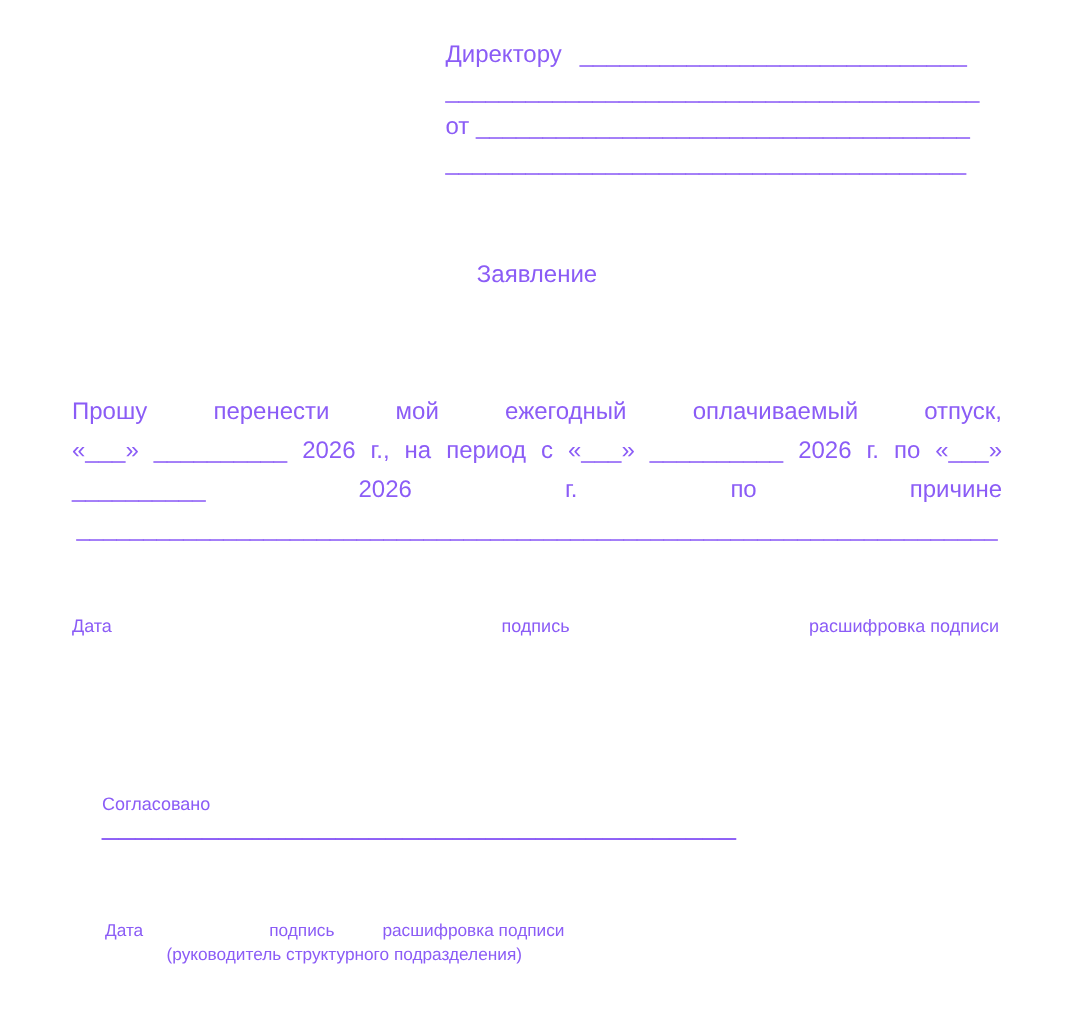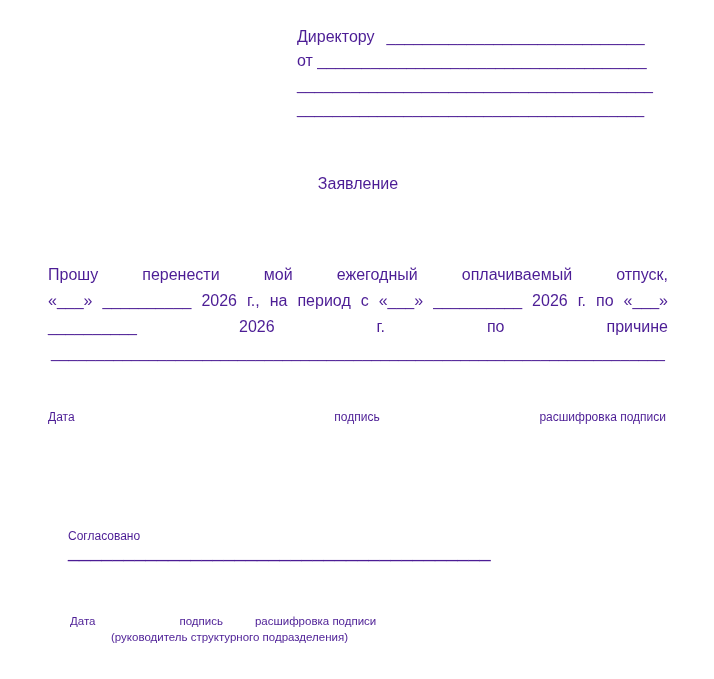--- a/index.html
+++ b/index.html
@@ -5,21 +5,21 @@
   html, body {
     margin: 0;
     padding: 0;
     background: #ffffff;
   }
   .page {
     position: relative;
     width: 714px;
     height: 679px;
     background: #ffffff;
-    color: #4c1d95;
+    color: #8b5cf6;
     font-family: "Liberation Sans", "DejaVu Sans", sans-serif;
     overflow: hidden;
   }
   
   .addressee {
     position: absolute;
     left: 297px;
     top: 25px;
     width: 372px;
     font-size: 16px;
@@ -113,22 +113,22 @@
     line-height: 14px;
   }
 </style>
 </head>
 <body>
 
 <div class="page">
 
   <div class="addressee">
     <div class="line"><span>Директору</span><span class="label-gap"></span><span>_____________________________</span></div>
+    <div class="line"><span>________________________________________</span></div>
     <div class="line"><span>от</span> <span>_____________________________________</span></div>
-    <div class="line"><span>________________________________________</span></div>
     <div class="line"><span>_______________________________________</span></div>
   </div>
 
   <div class="doc-title">Заявление</div>
 
   <div class="body-text">
     <div class="jline">Прошу перенести мой ежегодный оплачиваемый отпуск,</div>
     <div class="jline">«___» __________ 2026 г., на период с «___» __________ 2026 г. по «___»</div>
     <div class="jline">__________ 2026 г. по причине</div>
     <div class="uline">_____________________________________________________________________</div>

